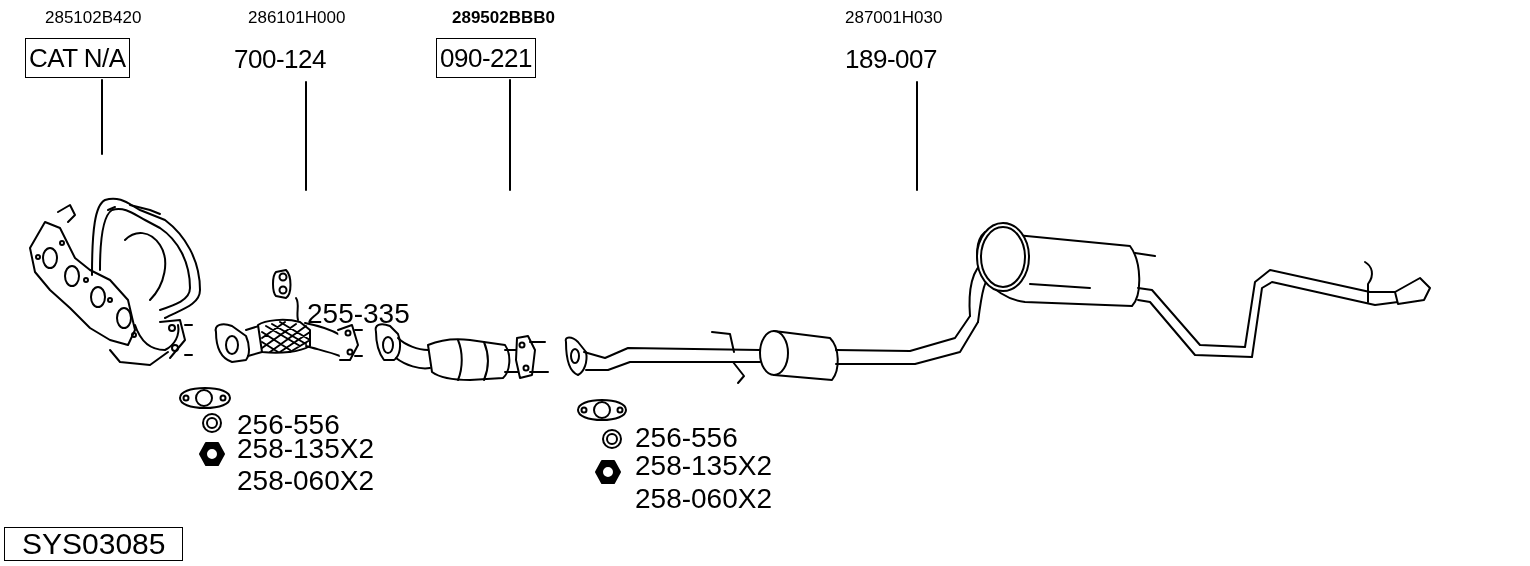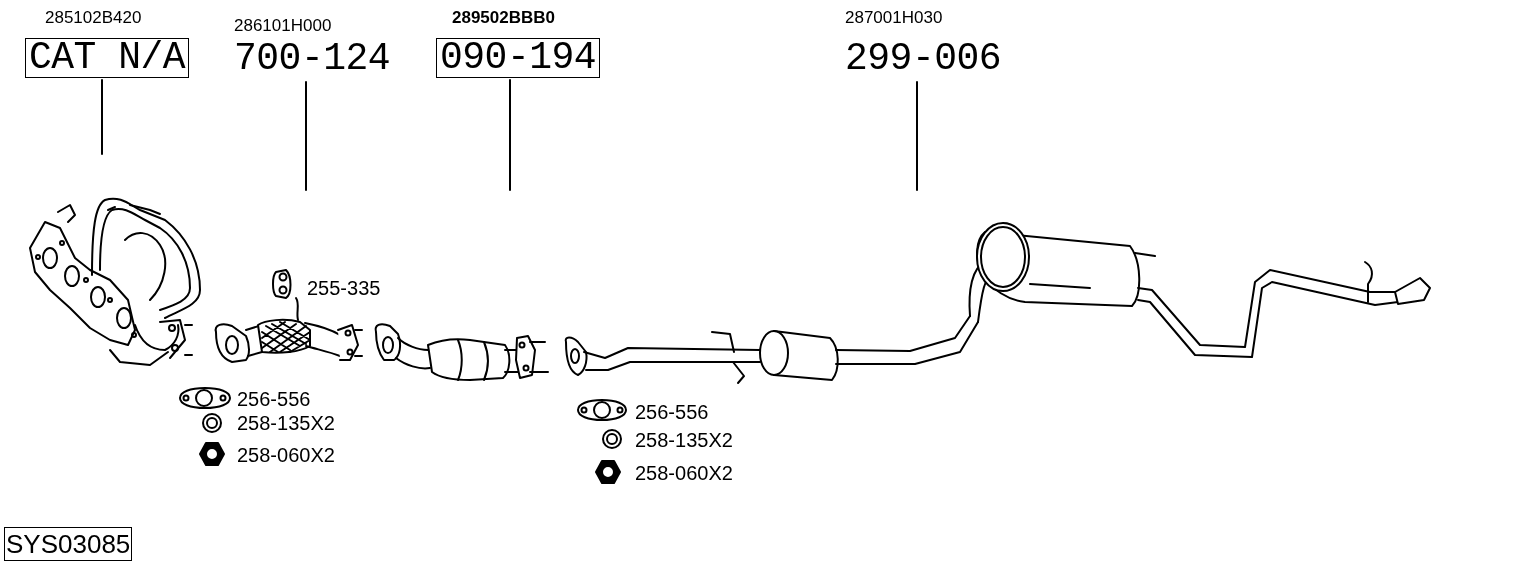--- a/index.html
+++ b/index.html
@@ -1,37 +1,37 @@
 <!DOCTYPE html>
 <html><head>
 <meta charset="utf-8">
 <style>
   html, body { margin: 0; padding: 0; background: #ffffff; }
   body { width: 1530px; height: 566px; position: relative; overflow: hidden;
          font-family: "Liberation Sans", sans-serif; color: #000; }
   .oem { position: absolute; font-size: 17px; line-height: 20px; white-space: nowrap; }
-  .part { position: absolute; font-size: 38px; line-height: 42px; white-space: nowrap; letter-spacing: -0.5px; font-family: Liberation Mono, monospace; }
+  .part { position: absolute; font-size: 26px; line-height: 42px; white-space: nowrap; letter-spacing: -0.5px; }
   .part.boxed { border: 1.5px solid #000; padding: 0 3px; line-height: 38px; }
-  .small { position: absolute; font-size: 20px; line-height: 22px; white-space: nowrap; }
-  .sys { position: absolute; left: 4px; top: 527px; font-size: 26px; line-height: 32px;
-         border: 1.5px solid #000; padding: 0 1px; }
+  .small { position: absolute; font-size: 28px; line-height: 22px; white-space: nowrap; margin-top: 26px; }
+  .sys { position: absolute; left: 4px; top: 527px; font-size: 30px; line-height: 32px;
+         border: 1.5px solid #000; padding: 0 17px; }
   svg.drawing { position: absolute; left: 0; top: 0; }
 </style>
 </head>
 <body>
 
 <div class="oem" style="left:45px; top:8px;">285102B420</div>
-<div class="oem" style="left:234px; top:8px;margin-top:8px;">286101H000</div>
+<div class="oem" style="left:248px; top:8px;">286101H000</div>
 <div class="oem" style="left:452px; top:8px;font-weight:bold;">289502BBB0</div>
 <div class="oem" style="left:845px; top:8px;">287001H030</div>
 
 <div class="part boxed" style="left:25px; top:38px;">CAT N/A</div>
 <div class="part" style="left:234px; top:38px;">700-124</div>
-<div class="part boxed" style="left:436px; top:38px;">090-194</div>
-<div class="part" style="left:845px; top:38px;">299-006</div>
+<div class="part boxed" style="left:436px; top:38px;">090-221</div>
+<div class="part" style="left:845px; top:38px;">189-007</div>
 
 <svg class="drawing" width="1530" height="566" viewBox="0 0 1530 566" fill="none" stroke="#000" stroke-width="2" stroke-linejoin="round" stroke-linecap="round">
 
   <line x1="102" y1="80" x2="102" y2="154"></line>
   <line x1="306" y1="82" x2="306" y2="190"></line>
   <line x1="510" y1="80" x2="510" y2="190"></line>
   <line x1="917" y1="82" x2="917" y2="190"></line>
 
   <g>
     <path d="M30,248 L45,222 L60,228 L75,258 L90,270 L110,280 L128,300 L135,330 L128,345 L110,340 L90,328 L70,308 L50,290 L35,272 Z" fill="#fff"></path>

